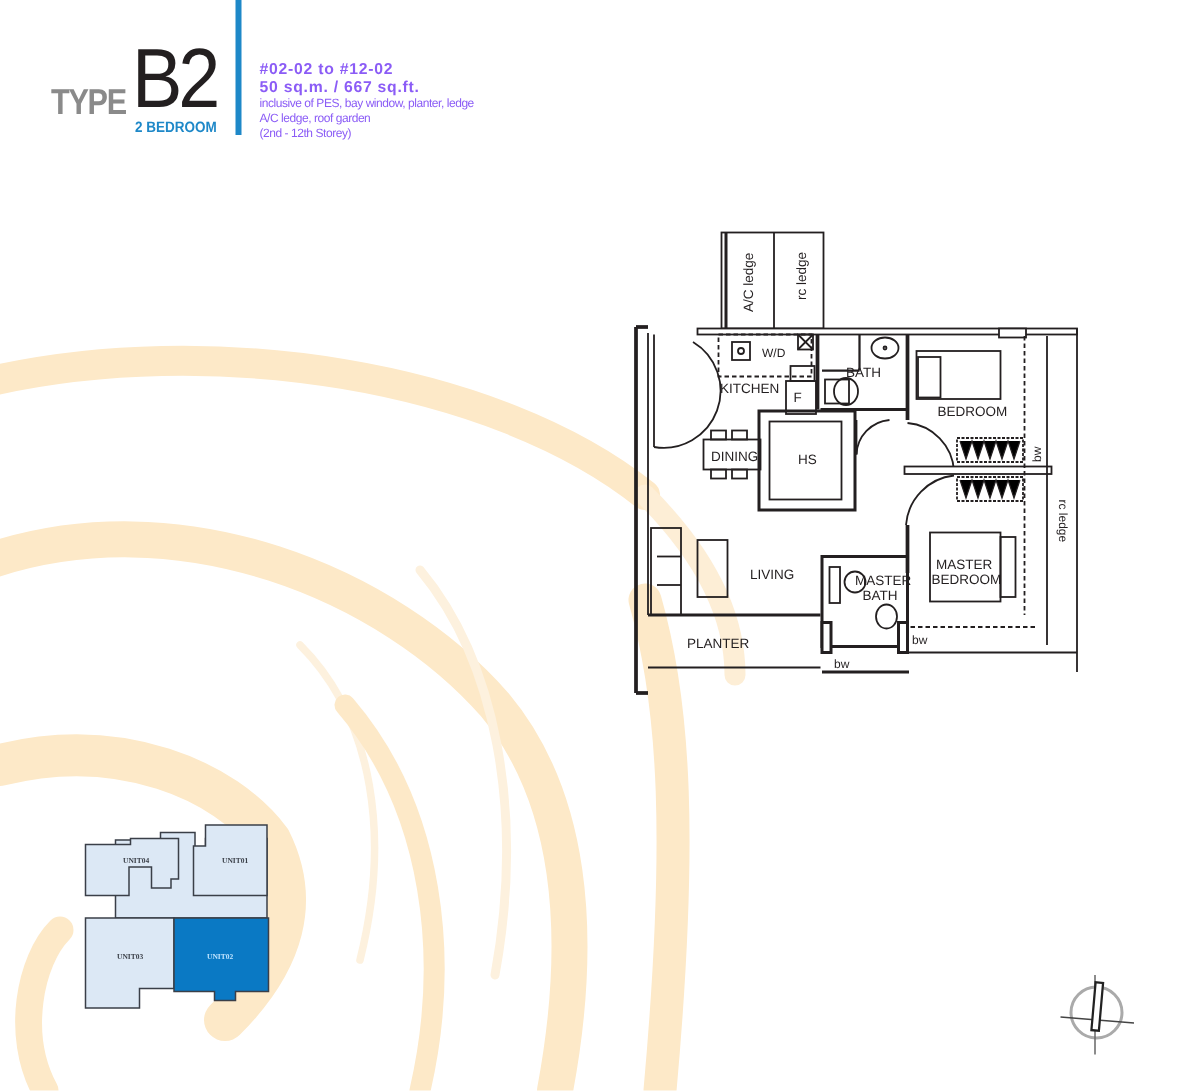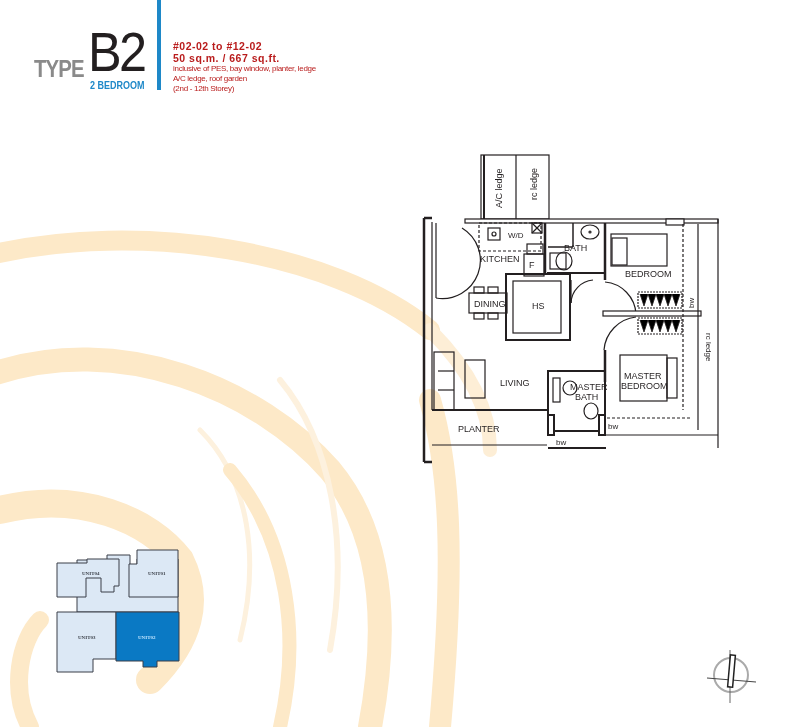--- a/index.html
+++ b/index.html
@@ -3,21 +3,21 @@
 <meta charset="utf-8">
 <style>
   html,body{margin:0;padding:0;background:#fff;}
   body{width:800px;height:727px;position:relative;overflow:hidden;font-family:"Liberation Sans",sans-serif;}
   .bg-swirl{position:absolute;left:0;top:0;width:800px;height:727px;}
   .header{position:absolute;left:0;top:0;width:400px;height:100px;}
   .type-word{position:absolute;left:34px;top:55px;font-size:24px;color:#8a8a8a;letter-spacing:-1px;font-weight:bold;font-family:"Liberation Sans",sans-serif;transform:scaleX(0.85);transform-origin:left;}
   .type-code{position:absolute;left:88px;top:22px;font-size:56px;color:#231f20;letter-spacing:-3px;line-height:60px;font-family:"Liberation Sans",sans-serif;transform:scaleX(0.9);transform-origin:left;}
   .type-sub{position:absolute;left:90px;top:80px;font-size:10px;color:#1e88c8;font-weight:bold;letter-spacing:0px;transform:scaleX(0.9);transform-origin:left;}
   .vbar{position:absolute;left:157px;top:0;width:4px;height:90px;background:#1e88c8;}
-  .spec{position:absolute;left:173px;top:40px;color:#b91c1c;}
+  .spec{position:absolute;left:173px;top:40px;color:#8b5cf6;}
   .spec .l1{font-size:10.5px;font-weight:bold;letter-spacing:0.5px;line-height:12px;}
   .spec .l2{font-size:10.5px;font-weight:bold;letter-spacing:0.5px;line-height:12px;}
   .spec .l3{font-size:8px;line-height:10px;letter-spacing:-0.3px;}
   .plan{position:absolute;left:0;top:0;width:800px;height:727px;}
   .lbl{font-family:"Liberation Sans",sans-serif;fill:#231f20;}
   .keyplan{position:absolute;left:0;top:0;width:800px;height:727px;}
   .compass{position:absolute;left:0;top:0;width:800px;height:727px;}
 </style>
 </head>
 <body>

